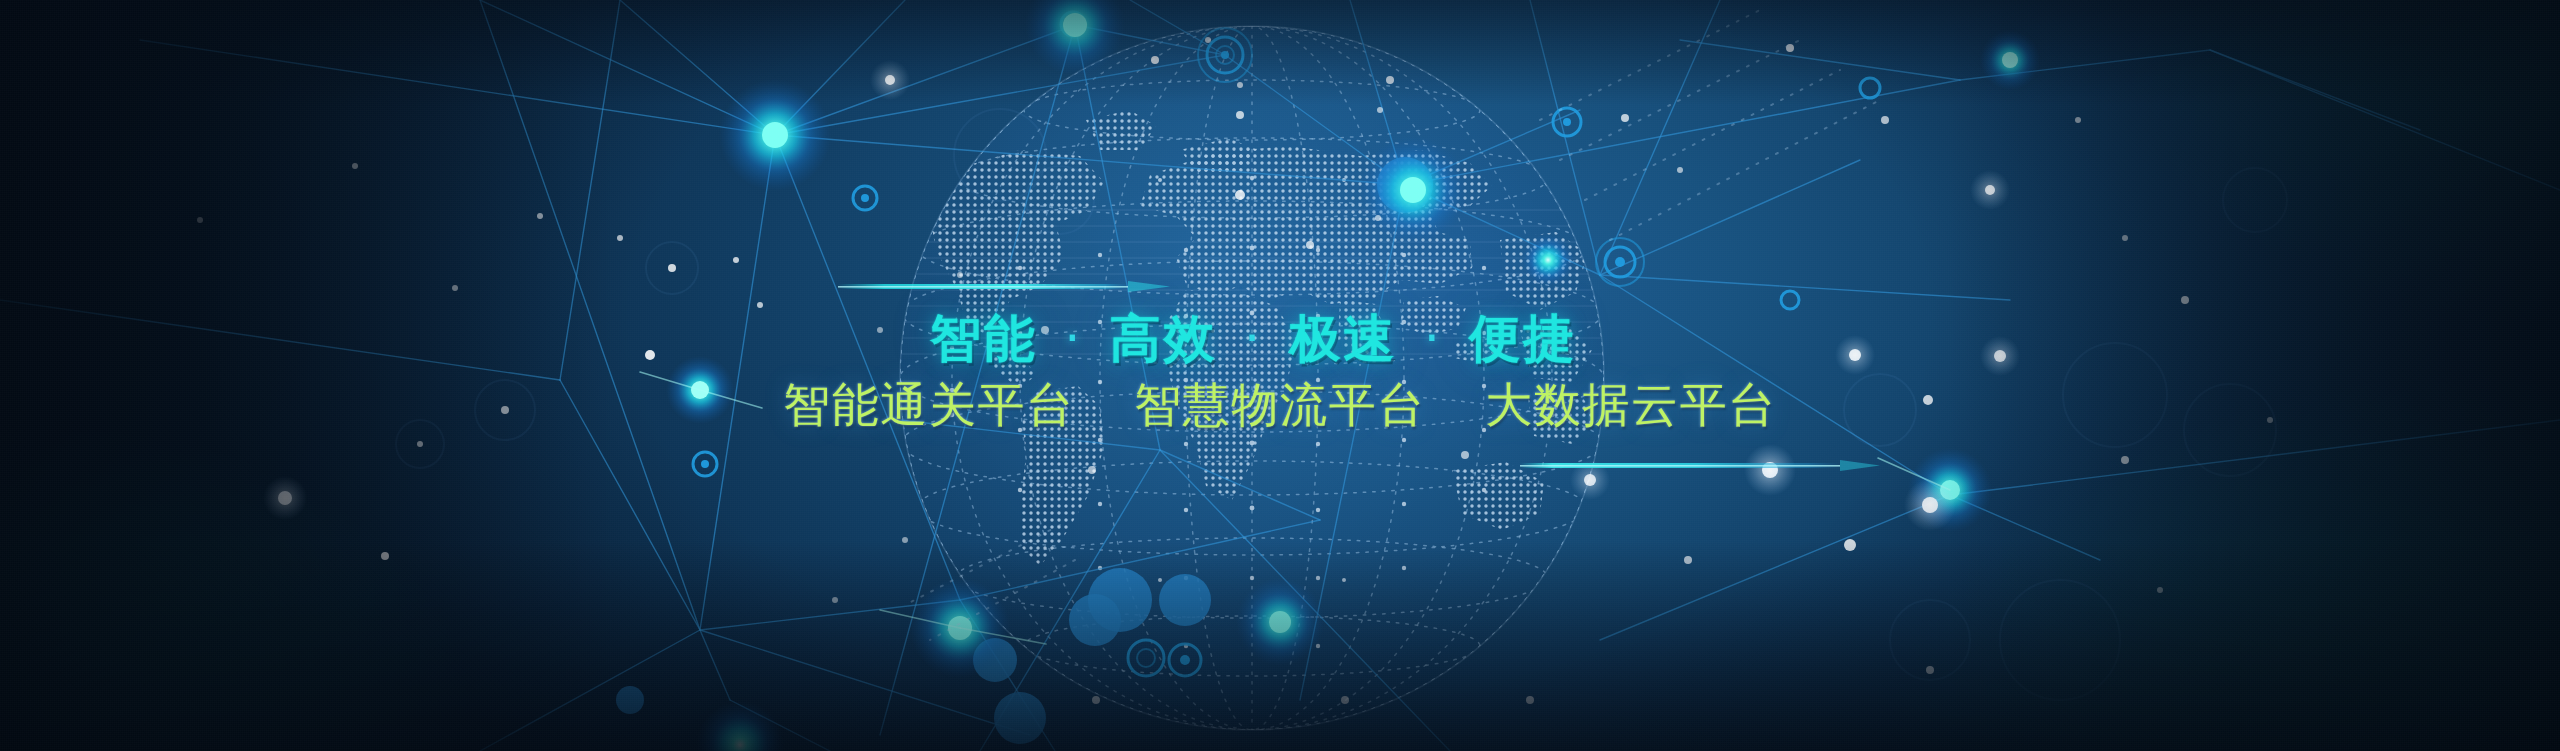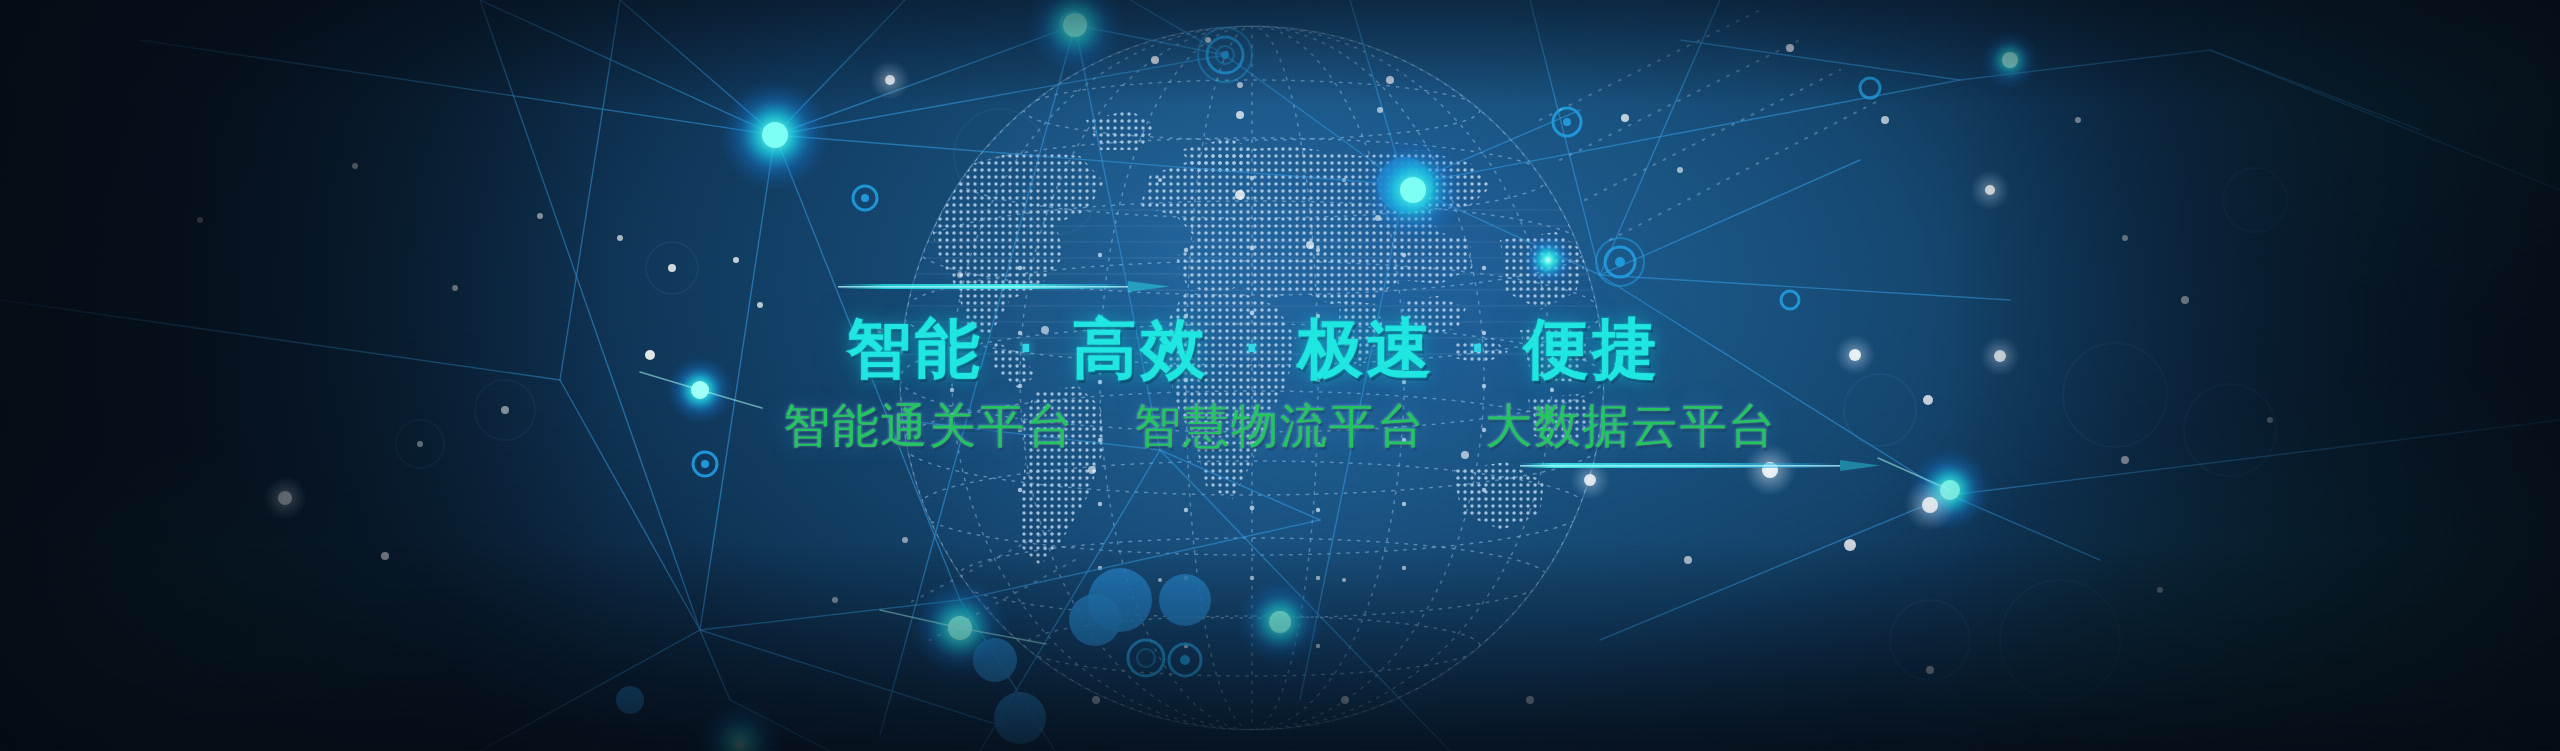--- a/index.html
+++ b/index.html
@@ -51,45 +51,45 @@
   .text-block{
     position:absolute;
     left:0; top:0; width:2560px;
     text-align:center;
     pointer-events:none;
   }
   .headline{
     position:absolute;
     left:0; width:2507px;
     top:305px;
-    font-size:65px;
+    font-size:51px;
     font-weight:bold;
     letter-spacing:.055em;
     color:#1fe6e0;
     text-shadow:
       0 0 2px rgba(31,230,224,.85),
       0 0 16px rgba(22,190,210,.55),
       0 0 40px rgba(16,140,190,.35),
       2px 3px 0 rgba(6,40,70,.55);
     white-space:nowrap;
   }
   .headline .sep{
     color:#2fd8e6;
     font-weight:normal;
     padding:0 6px;
     text-shadow:0 0 10px rgba(47,216,230,.8);
   }
   .subline{
     position:absolute;
     left:0; width:2560px;
-    top:395px;
+    top:374px;
     font-size:47px;
     font-weight:normal;
     letter-spacing:.035em;
-    color:#22c55e;
+    color:#bef264;
     text-shadow:
       0 0 3px rgba(180,225,255,.65),
       0 0 22px rgba(60,150,220,.45),
       1px 2px 2px rgba(4,26,50,.70);
     white-space:nowrap;
   }
   .subline .gap{display:inline-block;width:26px;}
 </style>
 </head>
 <body>

